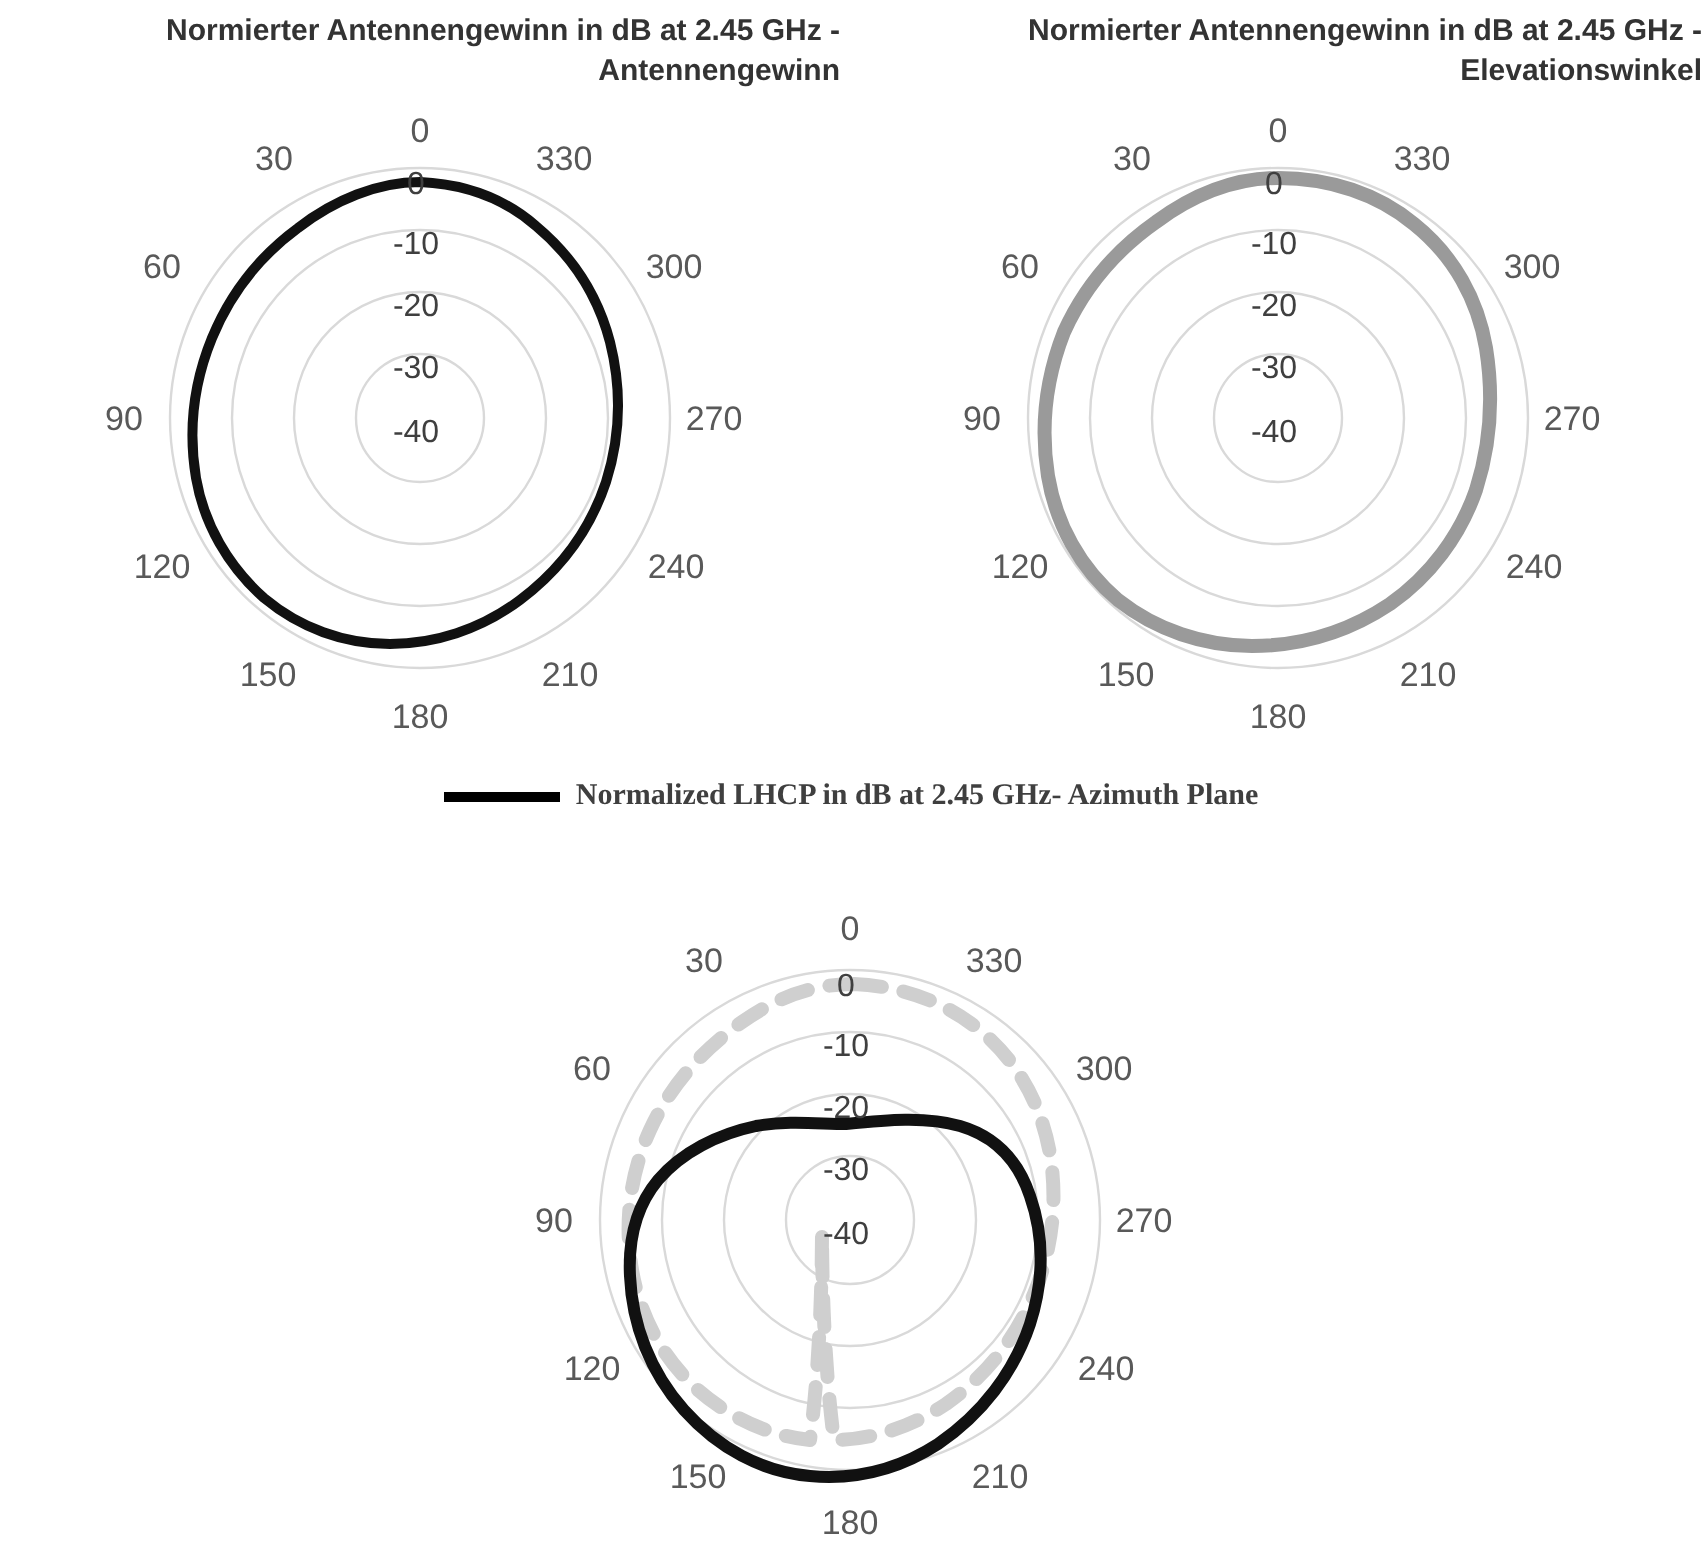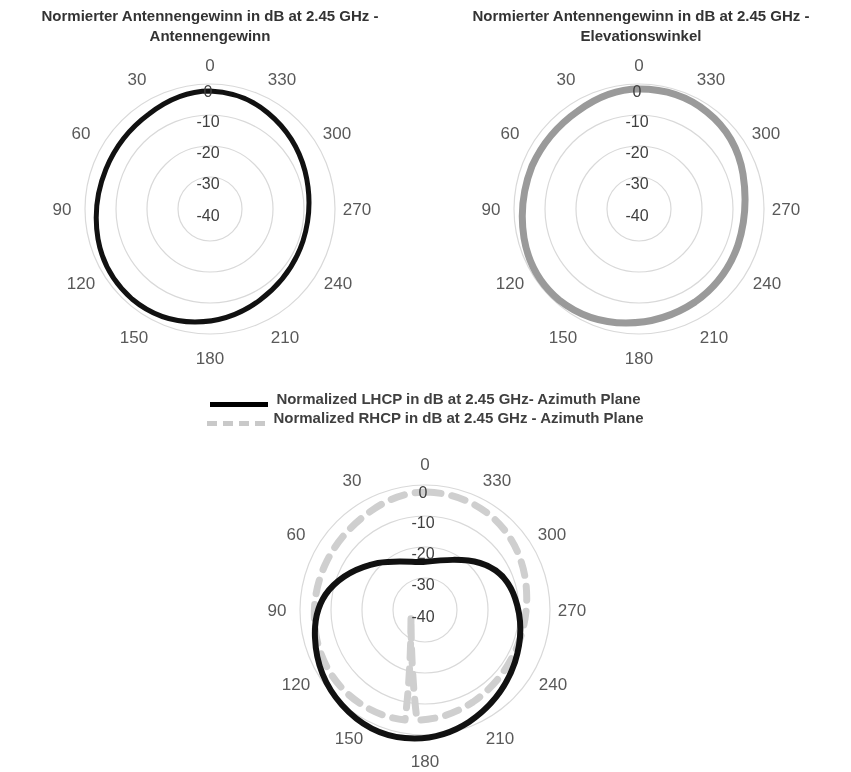--- a/index.html
+++ b/index.html
@@ -6,21 +6,21 @@
   body{
     width:851px;height:772px;
     background:#ffffff;
     font-family:"Liberation Sans", sans-serif;
     color:#404040;
     position:relative;
     overflow:hidden;
   }
   .chart-block{position:absolute;}
   .chart-title{
-    text-align:center;
+    text-align:right;
     font-weight:bold;
     font-size:15px;
     color:#333333;
     line-height:1.35;
     margin:0 0 2px 0;
   }
   .polar-wrap{position:relative;}
   svg{display:block;overflow:visible;}
   .tick-label{
     font-size:17px;
@@ -33,23 +33,24 @@
     font-family:"Liberation Sans", sans-serif;
   }
   .grid-circle{fill:none;stroke:#d9d9d9;stroke-width:1.2;}
   .legend{
     position:absolute;
     left:0;right:0;
     text-align:center;
   }
   .legend-row{
     display:flex;
-    align-items:flex-end;
+    align-items:center;
     justify-content:center;
     margin:2px 0;
+    font-family:Liberation Serif, serif;
   }
   .legend-swatch{
     width:58px;height:0;
     margin-right:8px;
     flex:0 0 auto;
   }
   .legend-swatch.solid{border-top:5px solid #000000;}
   .legend-swatch.dashed{border-top:5px dashed #c9c9c9;}
   .legend-text{
     font-size:15px;
@@ -154,24 +155,20 @@
         <text class="radial-label" x="-2" y="12" text-anchor="middle">-40</text>
       </g>
     </svg>
   </div>
 </div>
 
 <div class="legend" style="top:388px;">
   <div class="legend-row">
     <span class="legend-swatch solid"></span>
     <span class="legend-text">Normalized LHCP in dB at 2.45 GHz- Azimuth Plane</span>
-  </div>
-  <div class="legend-row">
-    <span class="legend-swatch dashed"></span>
-    <span class="legend-text">Normalized RHCP in dB at 2.45 GHz - Azimuth Plane</span>
   </div>
 </div>
 
 <div class="chart-block" style="left:215px;top:442px;width:420px;">
   <div class="polar-wrap">
     <svg width="420" height="330" viewBox="0 0 420 330">
       <g transform="translate(210,168)">
         <circle class="grid-circle" r="125"></circle>
         <circle class="grid-circle" r="94"></circle>
         <circle class="grid-circle" r="63"></circle>

